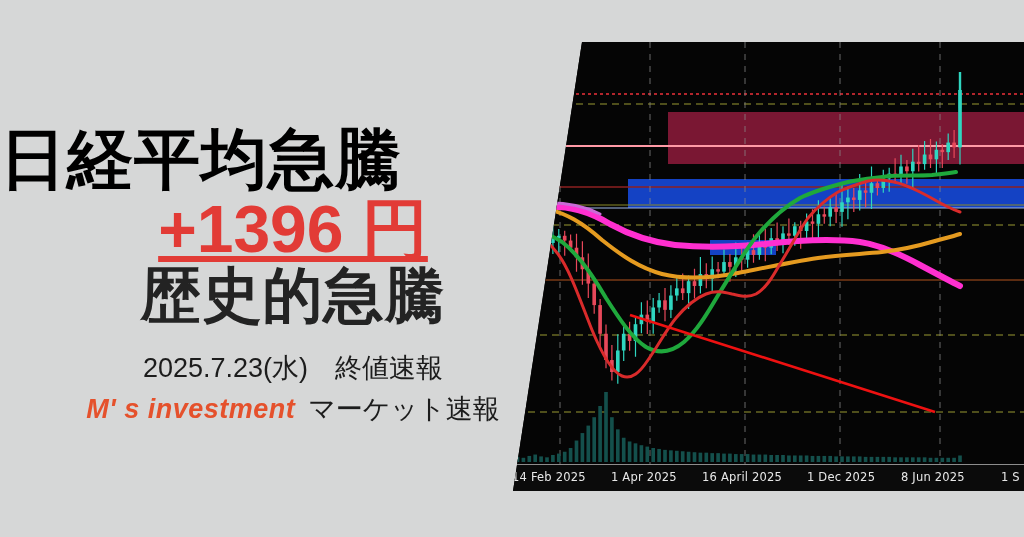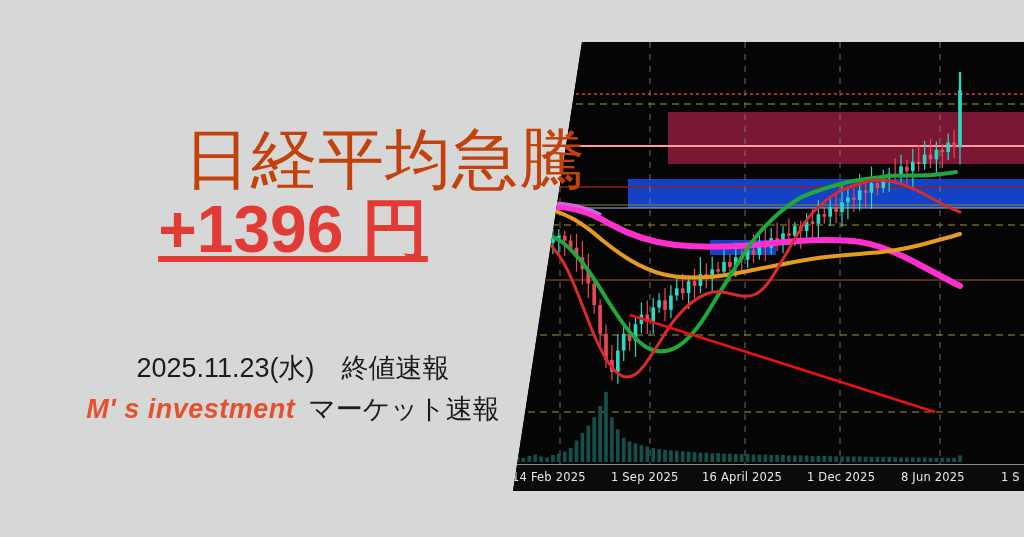--- a/index.html
+++ b/index.html
@@ -36,22 +36,22 @@
     position:absolute;left:370px;top:25px;width:316px;height:85px;
     background:#eef0f0;
   }
   .badge span{
     position:absolute;left:0;right:0;top:50%;transform:translateY(-50%);
     text-align:center;color:#111;font-size:49px;font-weight:bold;
     letter-spacing:1px;line-height:1;
   }
 
   .headline{
-    position:absolute;left:0;top:126px;width:586px;text-align:right;
-    color:#c2410c;font-size:66px;font-weight:normal;line-height:1;
+    position:absolute;left:0;top:126px;width:586px;text-align:left;
+    color:#000000;font-size:66px;font-weight:bold;line-height:1;
     letter-spacing:1px;white-space:nowrap;
   }
   .amount{
     position:absolute;left:0;top:196px;width:586px;text-align:center;
     color:#e23b36;font-size:66px;font-weight:bold;line-height:1;
     letter-spacing:0px;white-space:nowrap;text-decoration:underline;
   }
   .subline{
     position:absolute;left:0;top:266px;width:586px;text-align:center;
     color:#232323;font-size:60px;font-weight:bold;line-height:1;
@@ -369,29 +369,30 @@
           <path fill="none" stroke="#1fa83c" stroke-width="4" stroke-linecap="round" d="M0,178 C16,176 30,180 44,184 C58,188 70,192 82,200 C98,212 112,232 126,256 C140,278 152,296 166,305 C180,313 192,310 204,300 C218,288 228,270 240,250 C254,228 266,206 280,190 C294,174 306,164 320,156 C336,148 352,144 368,140 C382,137 396,136 410,134 C424,133 438,134 452,133 C462,132 470,131 476,130"></path>
           <path fill="none" stroke="#d92b2b" stroke-width="3" stroke-linecap="round" d="M0,186 C10,178 20,172 30,174 C40,176 48,184 56,190 C64,196 70,202 78,212 C90,228 100,258 112,288 C122,312 132,330 142,334 C152,338 160,330 168,318 C178,304 186,288 196,276 C206,264 216,256 226,252 C236,248 244,250 252,252 C262,254 268,256 276,252 C286,246 292,236 300,222 C310,206 318,190 328,176 C338,164 348,156 358,150 C368,145 378,142 388,139 C398,137 406,138 414,140 C424,142 432,146 440,150 C450,155 458,160 466,164 C472,167 477,169 480,170"></path>
 
           <line x1="150" y1="273" x2="455" y2="370" stroke="#ee1111" stroke-width="2.6"></line>
         </g>
       </svg>
     </div>
 
     <div class="xaxis">
       <span class="tk" style="left:32px">14 Feb 2025</span>
-      <span class="tk" style="left:131px">1 Sep 2025</span>
+      <span class="tk" style="left:131px">1 Apr 2025</span>
       <span class="tk" style="left:222px">16 April 2025</span>
       <span class="tk" style="left:327px">1 Dec 2025</span>
       <span class="tk" style="left:421px">8 Jun 2025</span>
       <span class="tk" style="left:521px">1 S</span>
     </div>
   </div>
 
 
   <div class="headline">日経平均急騰</div>
   <div class="amount">+1396 円</div>
-  <div class="dateline">2025.11.23(水)　終値速報</div>
+  <div class="subline">歴史的急騰</div>
+  <div class="dateline">2025.7.23(水)　終値速報</div>
   <div class="brandline">
     <span class="bmark">M' s investment</span><span class="btail">マーケット速報</span>
   </div>
 
 </div>
 
 </body></html>

